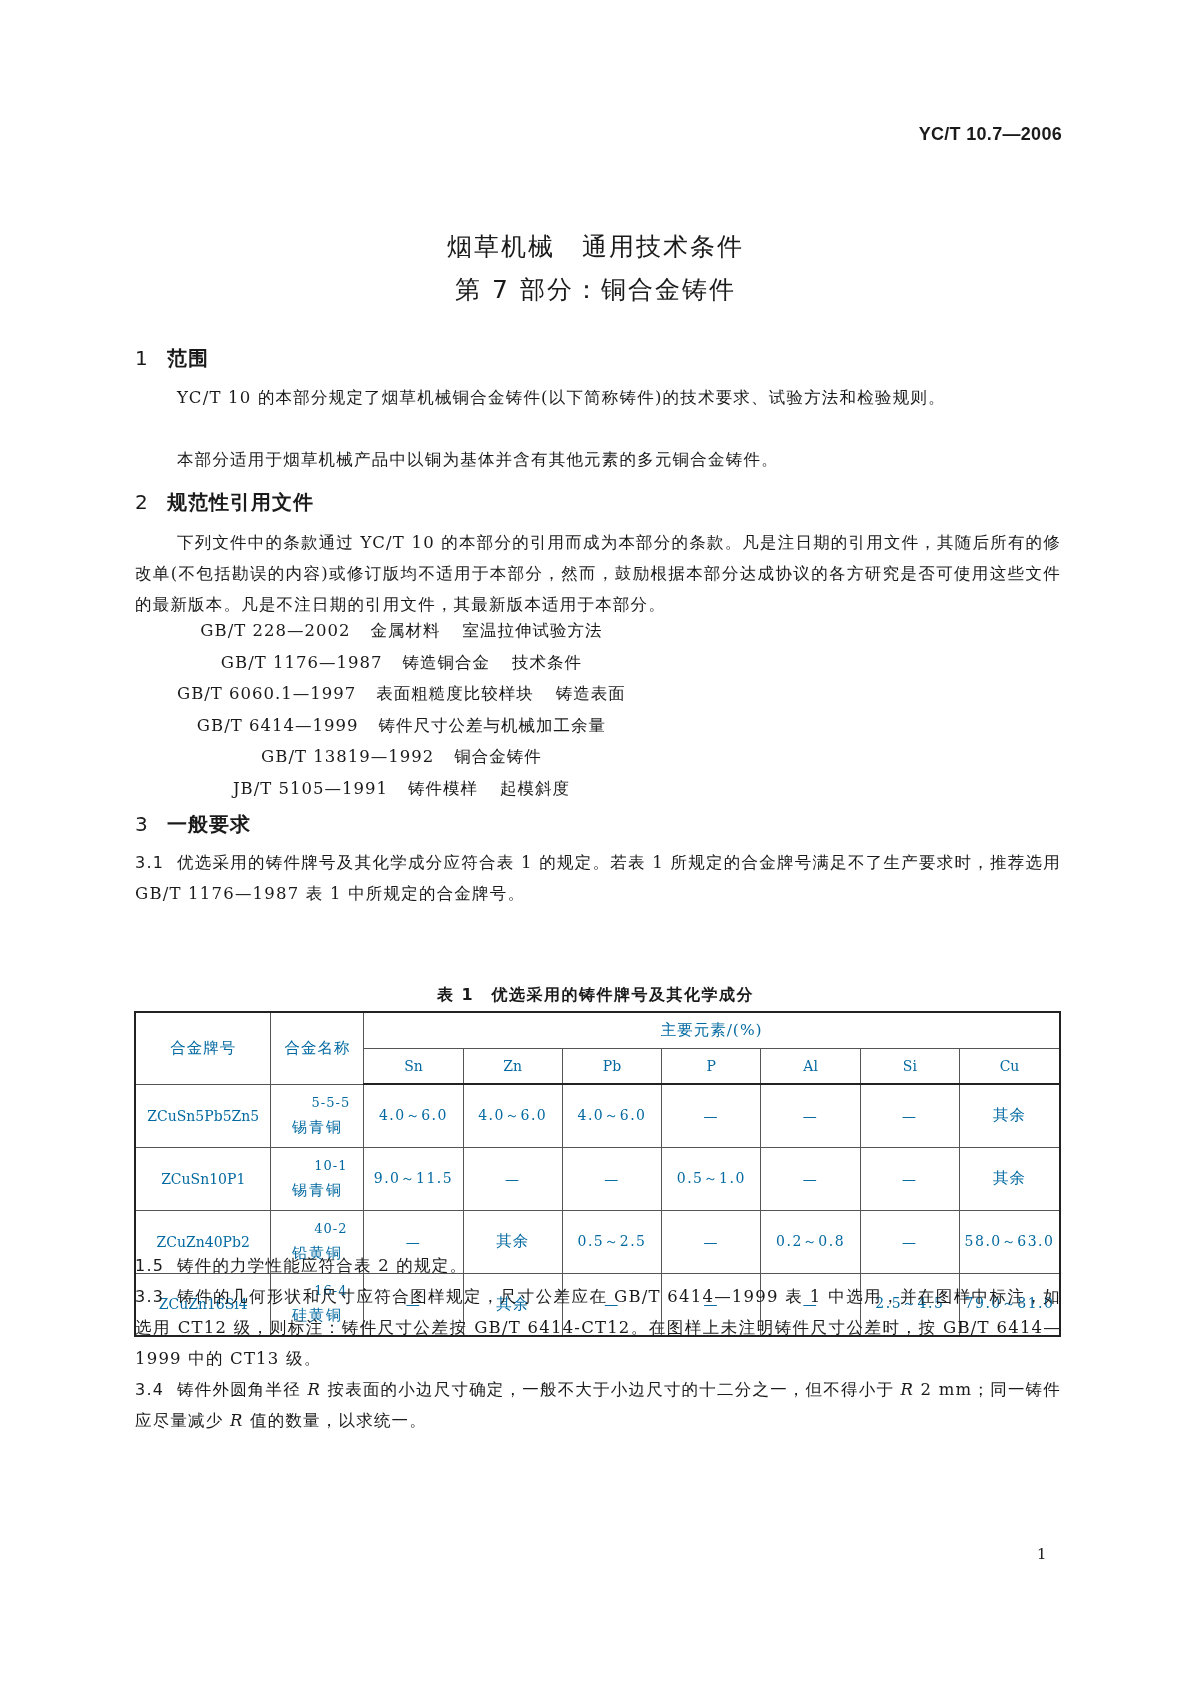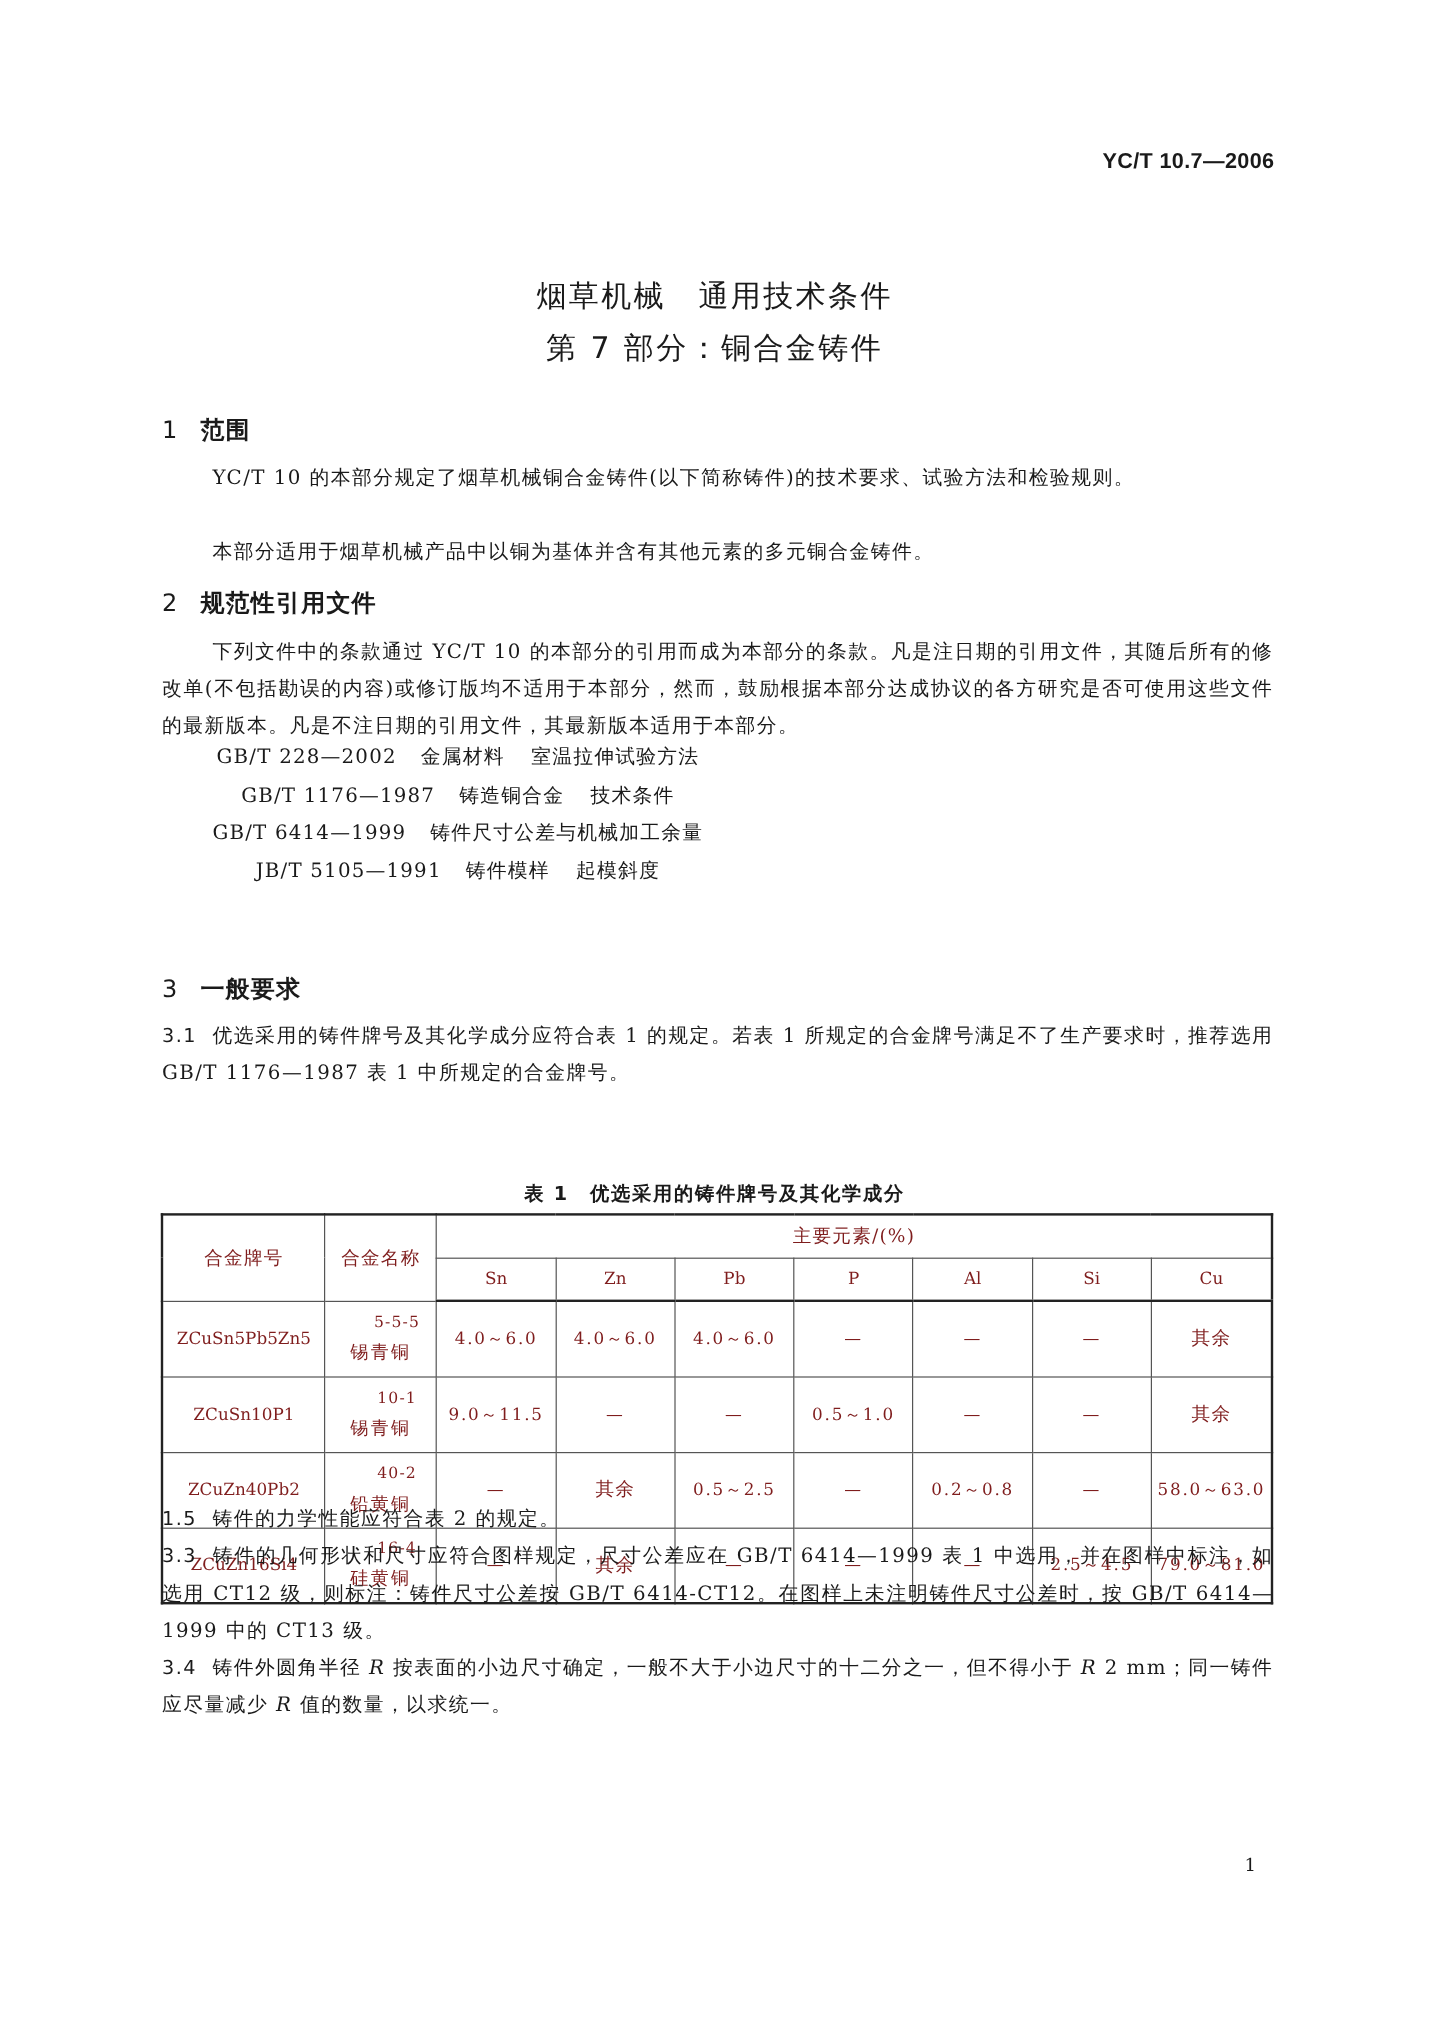--- a/index.html
+++ b/index.html
@@ -46,21 +46,21 @@
       font-family: "DejaVu Sans", "Liberation Sans", sans-serif;
       font-size: 16px; font-weight: bold; letter-spacing: 1.5px;
     }
     table.comp {
       position: absolute; left: 134px; top: 1011px; width: 927px;
       border-collapse: collapse; border: 2px solid #222;
       font-size: 14px; table-layout: fixed;
     }
     table.comp th, table.comp td {
       border: 1px solid #555; text-align: center; vertical-align: middle;
-      font-weight: normal; padding: 0; color: #7f1d1d;
+      font-weight: normal; padding: 0; color: #0369a1;
     }
     table.comp thead tr:last-child th { border-bottom: 2px solid #222; }
     .hdr-row1 { height: 36px; }
     .hdr-row2 { height: 36px; margin-top: 16px; }
     .data-row { height: 63px; }
     .cell-small { display: block; font-size: 13px; line-height: 22px; letter-spacing: 1px; padding-left: 27px; }
     .cell-name { display: block; font-size: 15px; line-height: 26px; letter-spacing: 2px; }
     .val { letter-spacing: 1.5px; font-size: 14px; }
     .dash { color: #999; }
     .zh-cell { font-size: 15.5px; letter-spacing: 1px; }
@@ -92,21 +92,27 @@
   <span class="indent"></span><span>下列文件中的条款通过 YC/T 10 的本部分的引用而成为本部分的条款。凡是注日期的引用文件，其随后所有的修改单(不包括勘误的内容)或修订版均不适用于本部分，然而，鼓励根据本部分达成协议的各方研究是否可使用这些文件的最新版本。凡是不注日期的引用文件，其最新版本适用于本部分。</span>
 </div>
 <div class="abs ref-list" style="top:615px;text-align:center;">
   <div class="ref-item">
     <span class="ref-code">GB/T 228—2002</span><span class="ref-title-part">金属材料</span><span class="ref-title-part">室温拉伸试验方法</span>
   </div>
   <div class="ref-item">
     <span class="ref-code">GB/T 1176—1987</span><span class="ref-title-part">铸造铜合金</span><span class="ref-title-part">技术条件</span>
   </div>
   <div class="ref-item">
+    <span class="ref-code">GB/T 6060.1—1997</span><span class="ref-title-part">表面粗糙度比较样块</span><span class="ref-title-part">铸造表面</span>
+  </div>
+  <div class="ref-item">
     <span class="ref-code">GB/T 6414—1999</span><span class="ref-title-part">铸件尺寸公差与机械加工余量</span>
+  </div>
+  <div class="ref-item">
+    <span class="ref-code">GB/T 13819—1992</span><span class="ref-title-part">铜合金铸件</span>
   </div>
   <div class="ref-item">
     <span class="ref-code">JB/T 5105—1991</span><span class="ref-title-part">铸件模样</span><span class="ref-title-part">起模斜度</span>
   </div>
 </div>
 
 <div class="abs heading" style="top:811px;">
   <span class="num">3</span><span>一般要求</span>
 </div>
 <div class="abs para" style="top:847px;">

